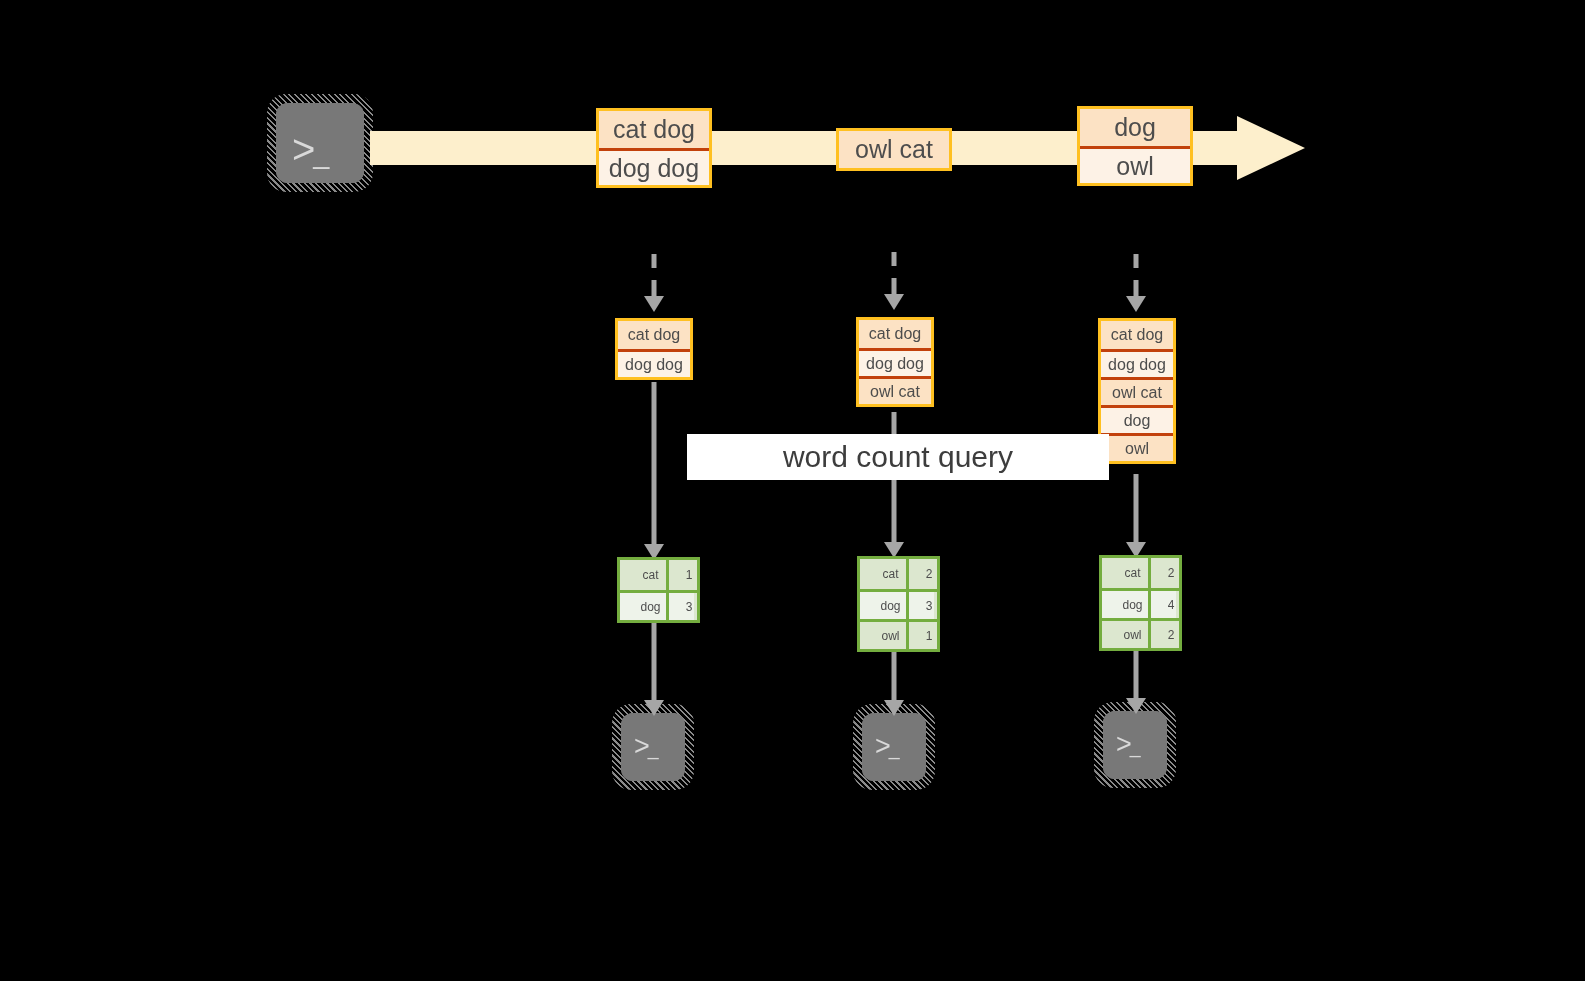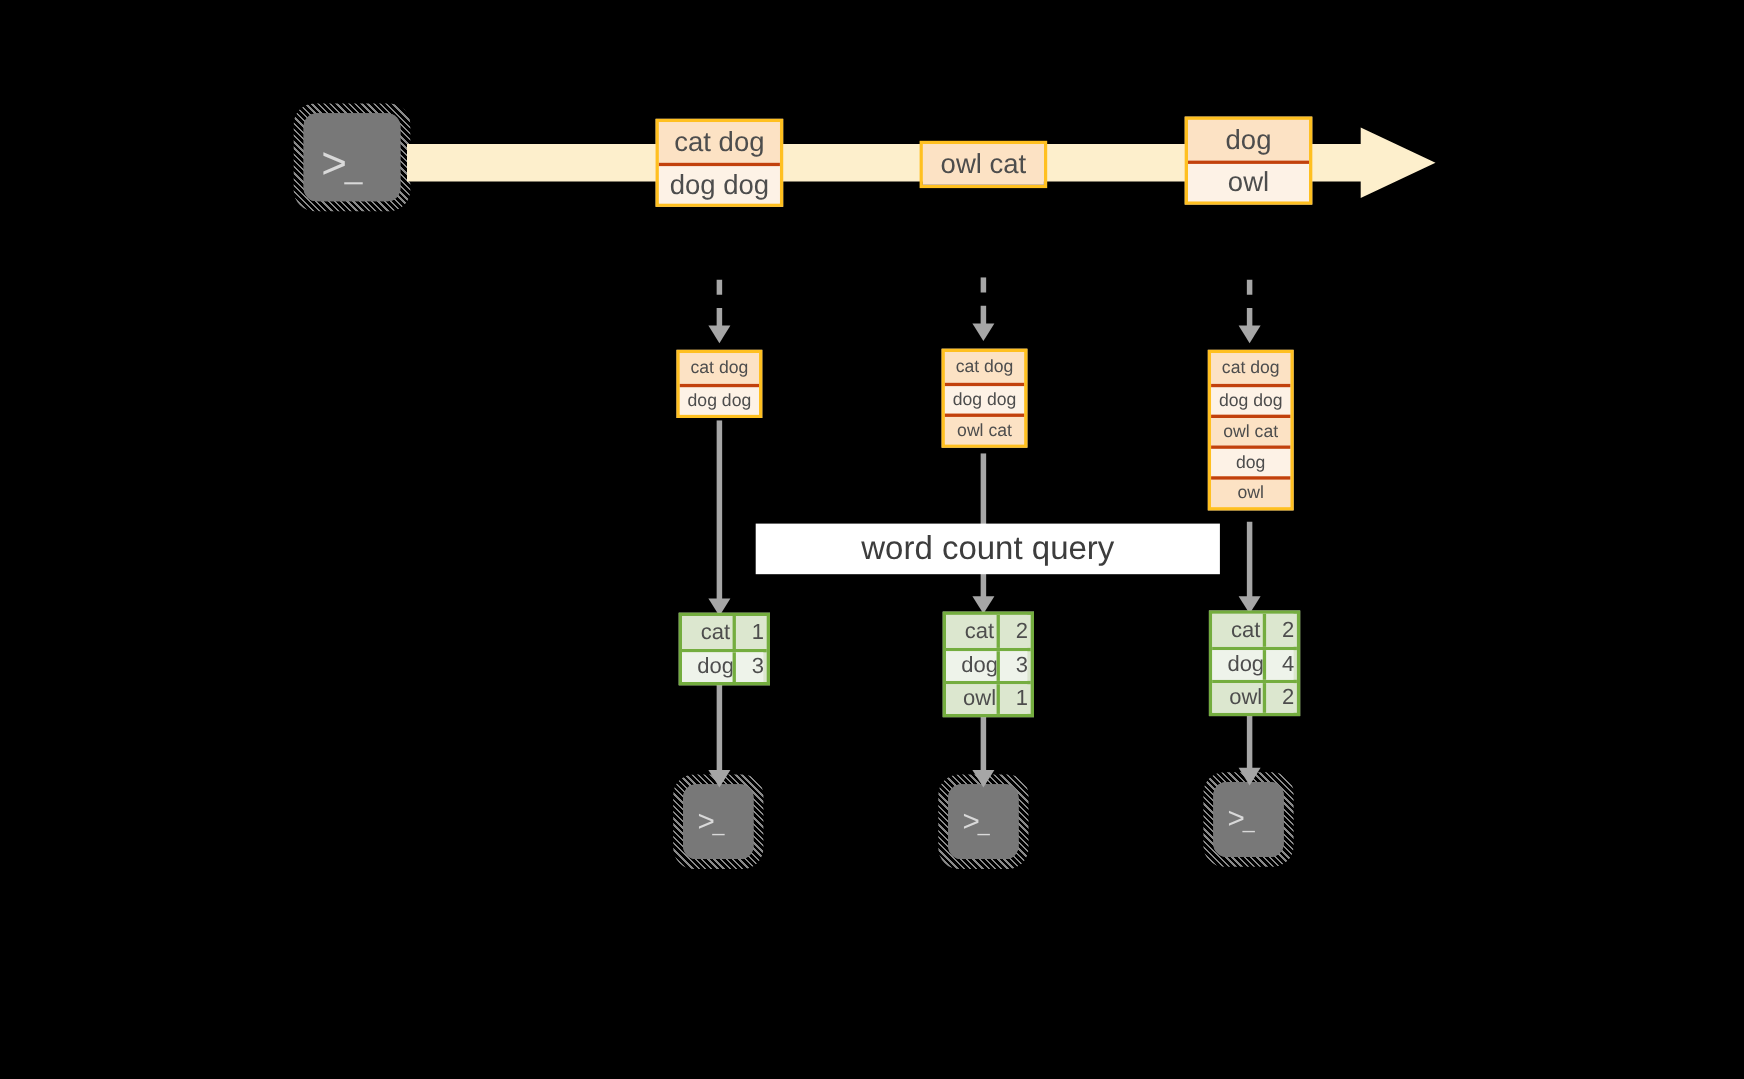--- a/index.html
+++ b/index.html
@@ -112,21 +112,21 @@
   }
   .result-table .trow + .trow { border-top: 3px solid #74ad3f; }
   .result-table .trow.dark  .cell { background: #dce7cf; }
   .result-table .trow.light .cell { background: #eef3ea; }
   .result-table .cell {
     box-sizing: border-box;
     display: flex;
     align-items: center;
     justify-content: center;
     color: #4d4d4d;
-    font-size: 20px;
+    font-size: 12px;
     white-space: nowrap;
     padding-left: 15px;
   }
   .result-table .cell.word { width: 46px; }
   .result-table .cell.count {
     width: 28px;
     border-left: 3px solid #74ad3f;
   }
 
   
@@ -307,17 +307,17 @@
   </svg>
 
   <div class="terminal small" style="left:1103px; top:711px; width:64px; height:68px;">
     <div class="hatch"></div>
     <div class="inner"></div>
     <div class="prompt">
       <span class="caret">&gt;</span><span class="underscore">_</span>
     </div>
   </div>
 
-  <div class="query-band" style="left:687px; top:476px; width:422px; height:46px;">
+  <div class="query-band" style="left:687px; top:434px; width:422px; height:46px;">
     <span class="label">word count query</span>
   </div>
 
 </div>
 
 </body></html>

